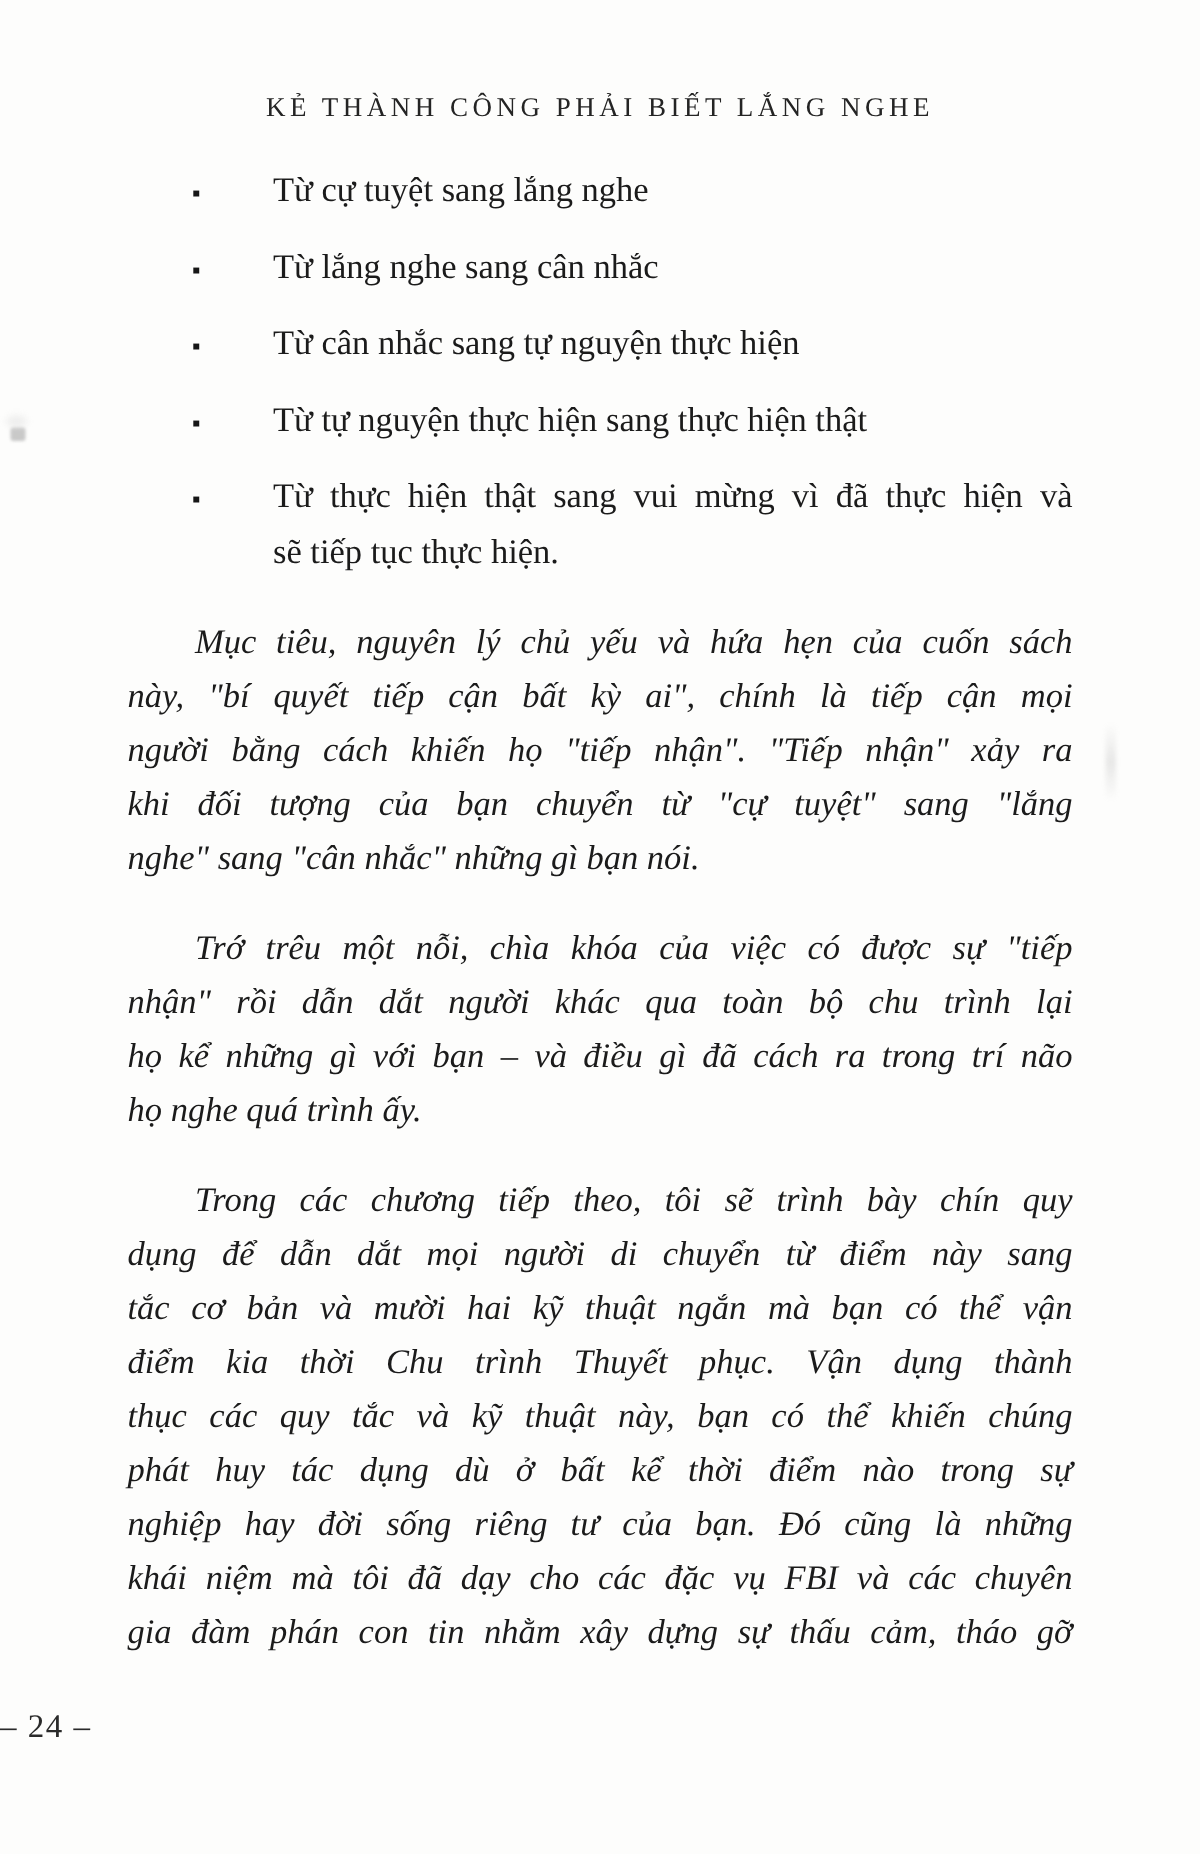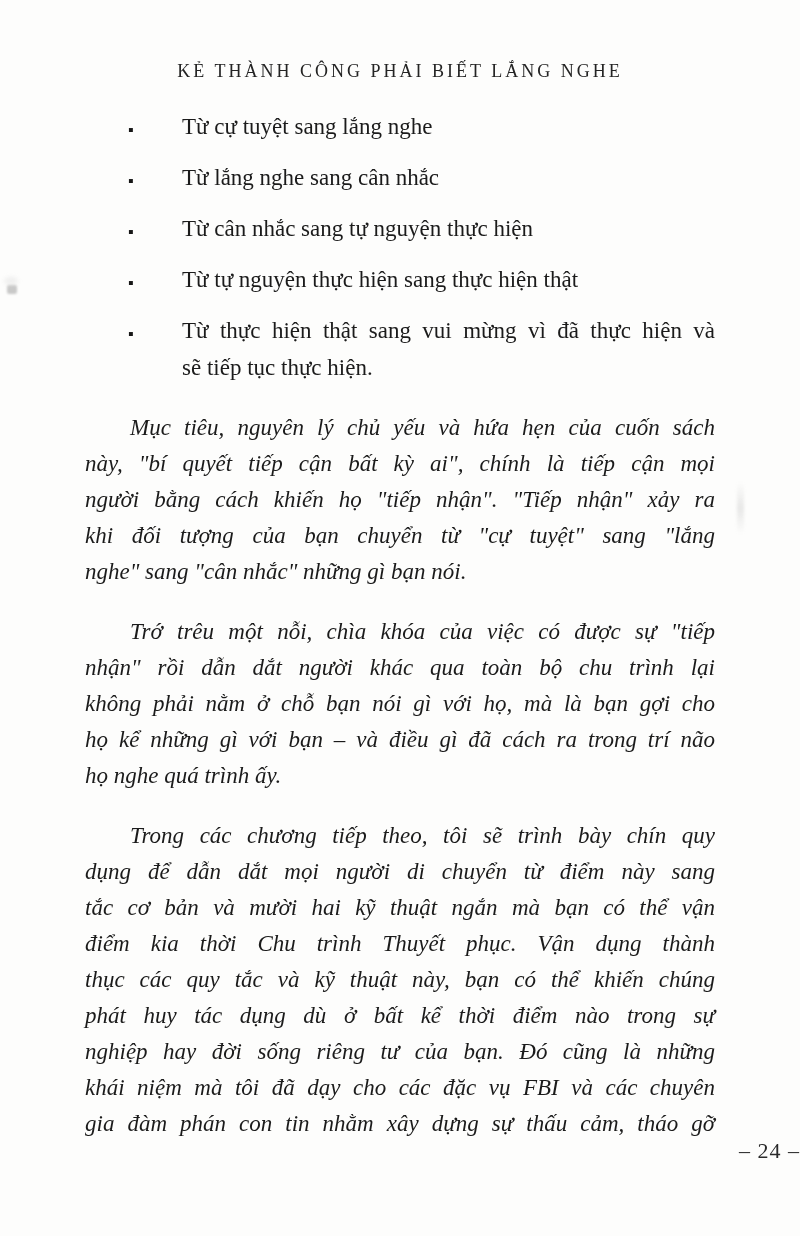--- a/index.html
+++ b/index.html
@@ -53,21 +53,21 @@
     text-align:justify;
     text-align-last:justify;
     min-height:36px;
   }
   .pline.last{text-align:left;text-align-last:auto;}
   .pline.indent{text-indent:45px;}
 
   
   .page-number{
     position:absolute;top:1138px;left:0;width:100%;
-    text-align:right;
+    text-align:left;
     font-size:22px;
     letter-spacing:1px;
     color:#2a2a2a;
   }
 
   
   .artifact-dot{
     position:absolute;left:7px;top:285px;width:10px;height:9px;
     background:#9f9f9f;border-radius:2px;
     filter:blur(1.2px);opacity:.55;
@@ -125,21 +125,20 @@
       <div class="pline indent">Mục tiêu, nguyên lý chủ yếu và hứa hẹn của cuốn sách</div>
       <div class="pline">này, "bí quyết tiếp cận bất kỳ ai", chính là tiếp cận mọi</div>
       <div class="pline">người bằng cách khiến họ "tiếp nhận". "Tiếp nhận" xảy ra</div>
       <div class="pline">khi đối tượng của bạn chuyển từ "cự tuyệt" sang "lắng</div>
       <div class="pline last">nghe" sang "cân nhắc" những gì bạn nói.</div>
     </div>
 
     <div class="paragraph">
       <div class="pline indent">Trớ trêu một nỗi, chìa khóa của việc có được sự "tiếp</div>
       <div class="pline">nhận" rồi dẫn dắt người khác qua toàn bộ chu trình lại</div>
-      <div class="pline">không phải nằm ở chỗ bạn nói gì với họ, mà là bạn gợi cho</div>
       <div class="pline">họ kể những gì với bạn – và điều gì đã cách ra trong trí não</div>
       <div class="pline last">họ nghe quá trình ấy.</div>
     </div>
 
     <div class="paragraph">
       <div class="pline indent">Trong các chương tiếp theo, tôi sẽ trình bày chín quy</div>
       <div class="pline">dụng để dẫn dắt mọi người di chuyển từ điểm này sang</div>
       <div class="pline">tắc cơ bản và mười hai kỹ thuật ngắn mà bạn có thể vận</div>
       <div class="pline">điểm kia thời Chu trình Thuyết phục. Vận dụng thành</div>
       <div class="pline">thục các quy tắc và kỹ thuật này, bạn có thể khiến chúng</div>

